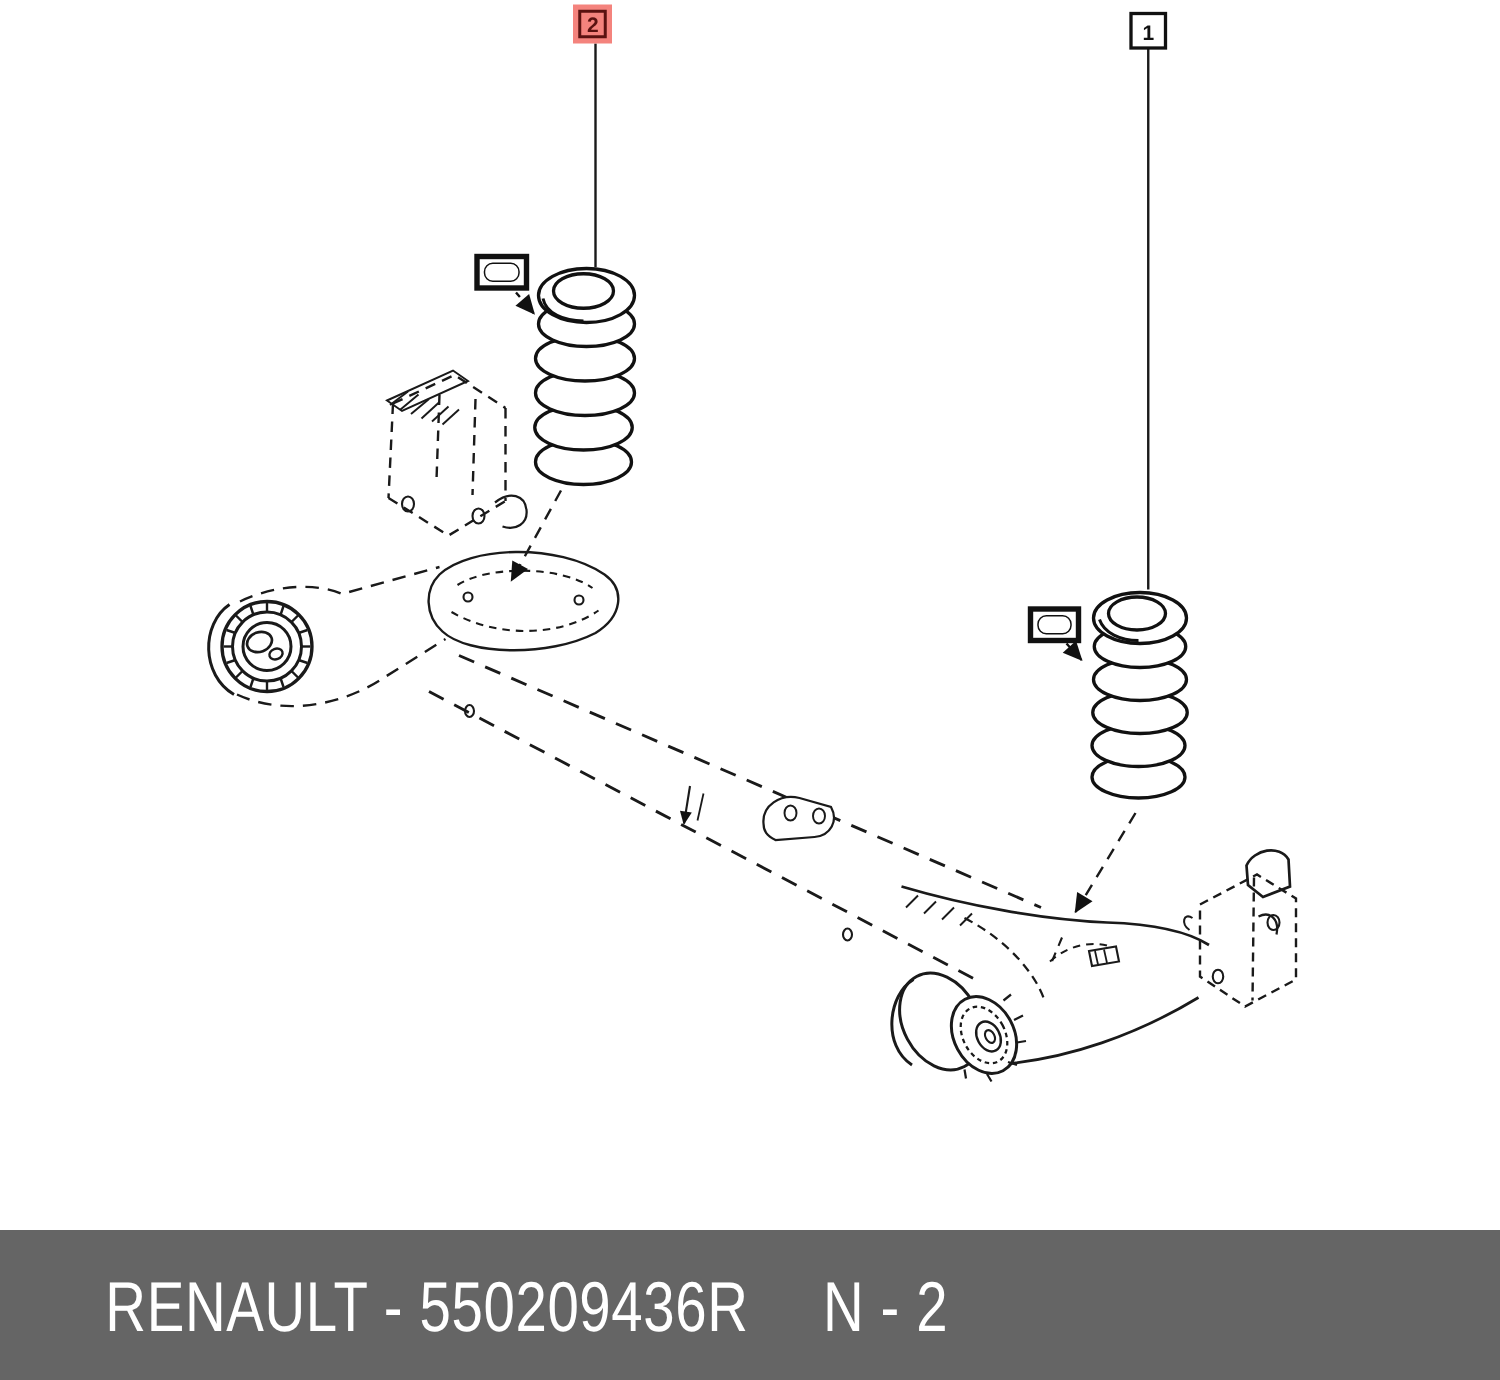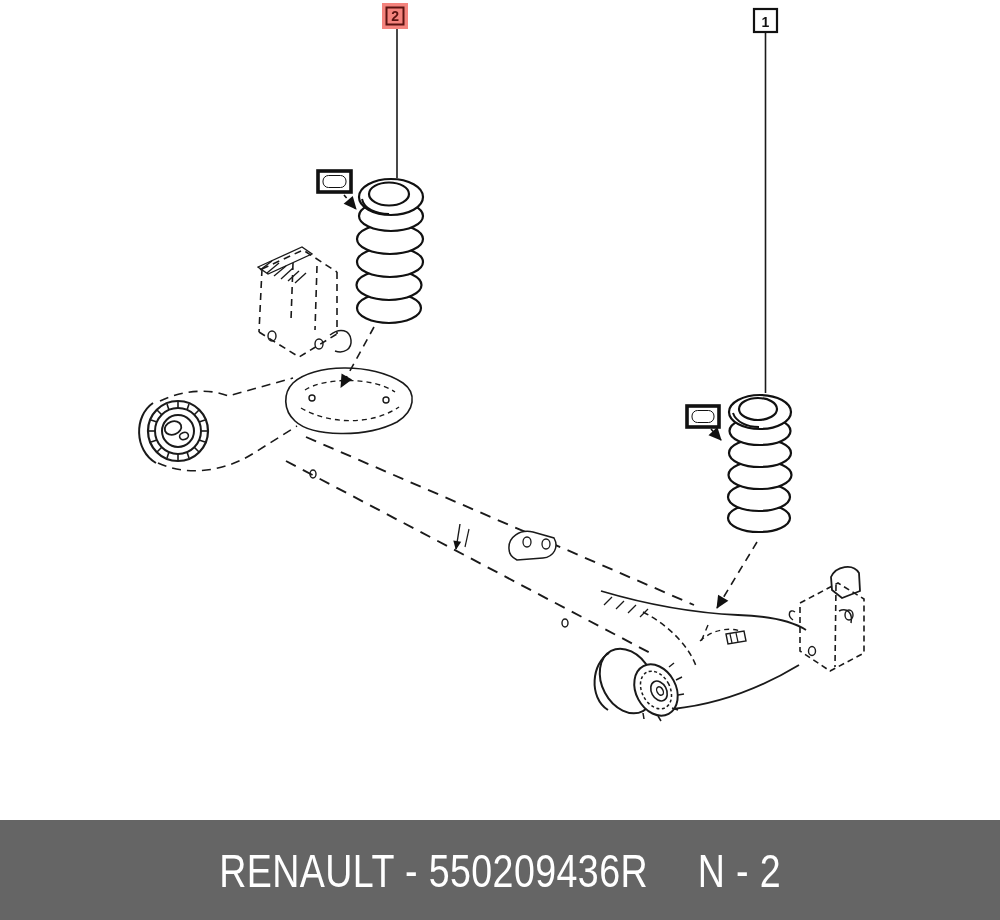--- a/index.html
+++ b/index.html
@@ -1,21 +1,21 @@
 <!DOCTYPE html>
 <html><head>
 <meta charset="utf-8">
 <style>
   html,body{margin:0;padding:0;background:#fff;}
   .stage{position:relative;width:1000px;height:920px;background:#ffffff;overflow:hidden;
          font-family:"Liberation Sans",sans-serif;}
   .drawing{position:absolute;left:0;top:0;}
   
   .footer{position:absolute;left:0;top:820px;width:1000px;height:100px;background:#656565;
-          display:flex;align-items:center;justify-content:center;}
+          display:flex;align-items:center;}
   .footer-text{display:flex;align-items:baseline;gap:62px;transform:scaleX(0.8);
                color:#ffffff;font-size:47px;font-weight:400;letter-spacing:0.5px;white-space:nowrap;}
   svg text{font-family:"Liberation Sans",sans-serif;}
 </style>
 </head>
 <body>
 
 <div class="stage">
 
 <svg class="drawing" width="1000" height="820" viewBox="0 0 1000 820">

